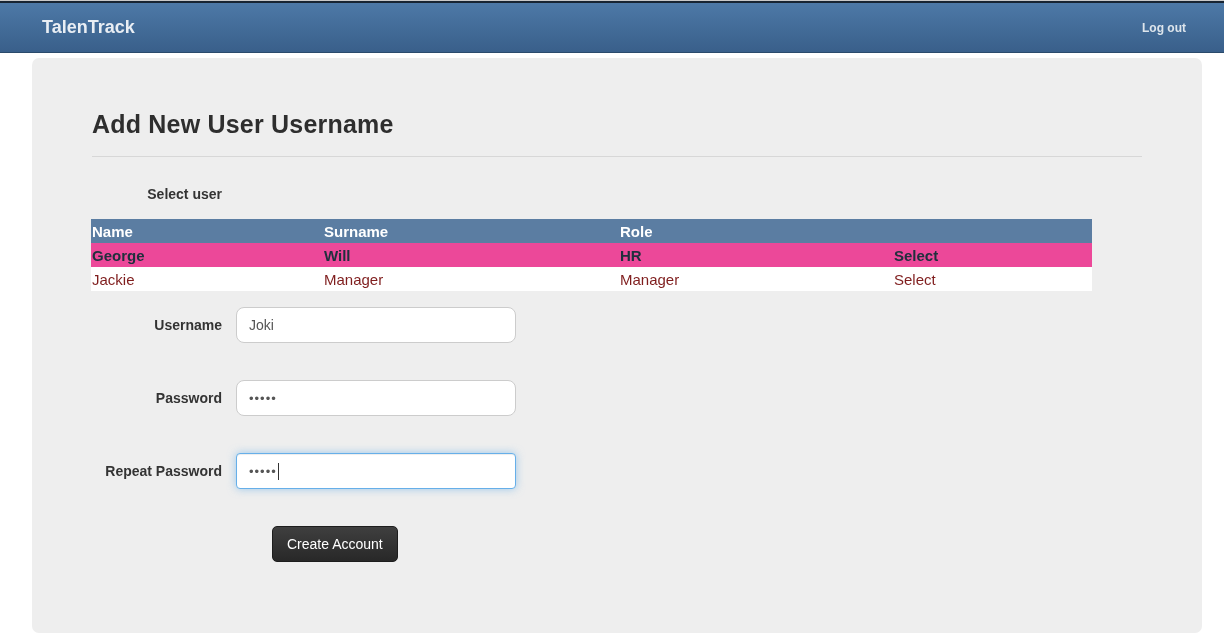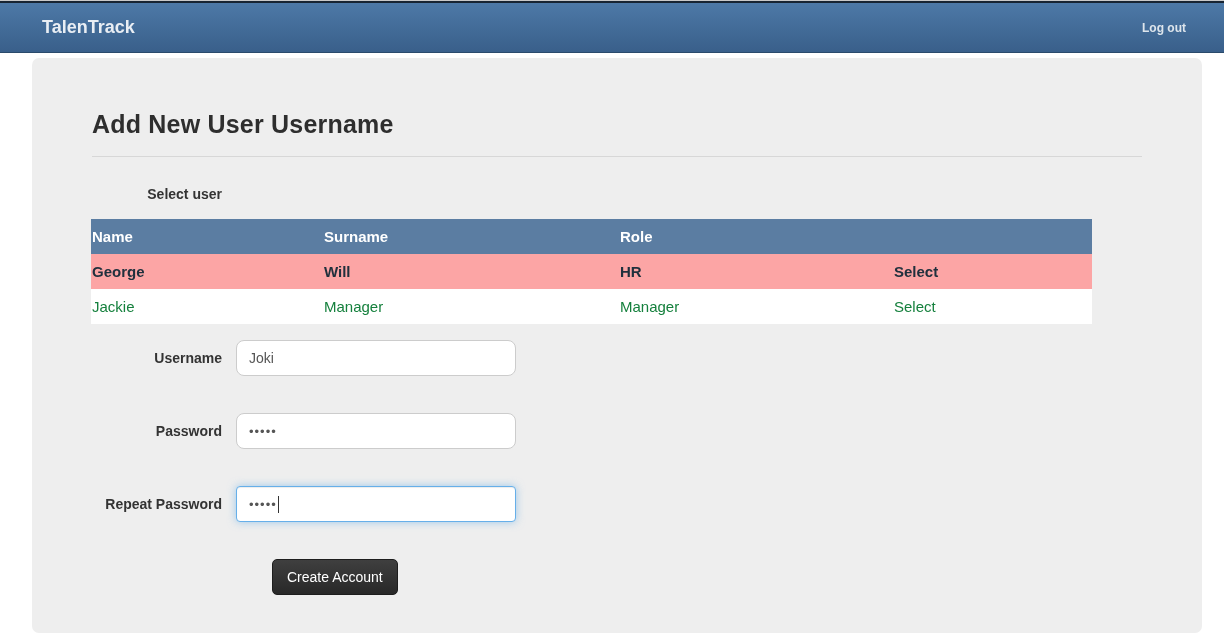--- a/index.html
+++ b/index.html
@@ -72,31 +72,31 @@
     font-size: 15px;
   }
   .user-table col.c1 { width: 232px; }
   .user-table col.c2 { width: 296px; }
   .user-table col.c3 { width: 274px; }
   .user-table col.c4 { width: 199px; }
   .user-table th, .user-table td {
     padding: 3px 2px 3px 1px;
     text-align: left;
     font-weight: normal;
-    height: 35px;
+    height: 24px;
     overflow: hidden;
     white-space: nowrap;
     margin-top: 28px;
   }
   .user-table thead tr { background: #5b7da2; }
   .user-table thead th { color: #ffffff; font-weight: bold; }
-  tr.row-selected { background: #fca5a5; }
+  tr.row-selected { background: #ec4899; }
   tr.row-selected td { color: #20303d; font-weight: bold; }
   tr.row-normal { background: #ffffff; }
-  tr.row-normal td { color: #15803d; }
+  tr.row-normal td { color: #7f1d1d; }
   .select-link { cursor: pointer; }
   
   .form-area { margin-top: 16px; }
   .form-row { display: flex; margin-bottom: 37px; }
   .form-label {
     width: 144px;
     padding-right: 14px;
     padding-top: 8px;
     text-align: right;
     font-weight: bold;

